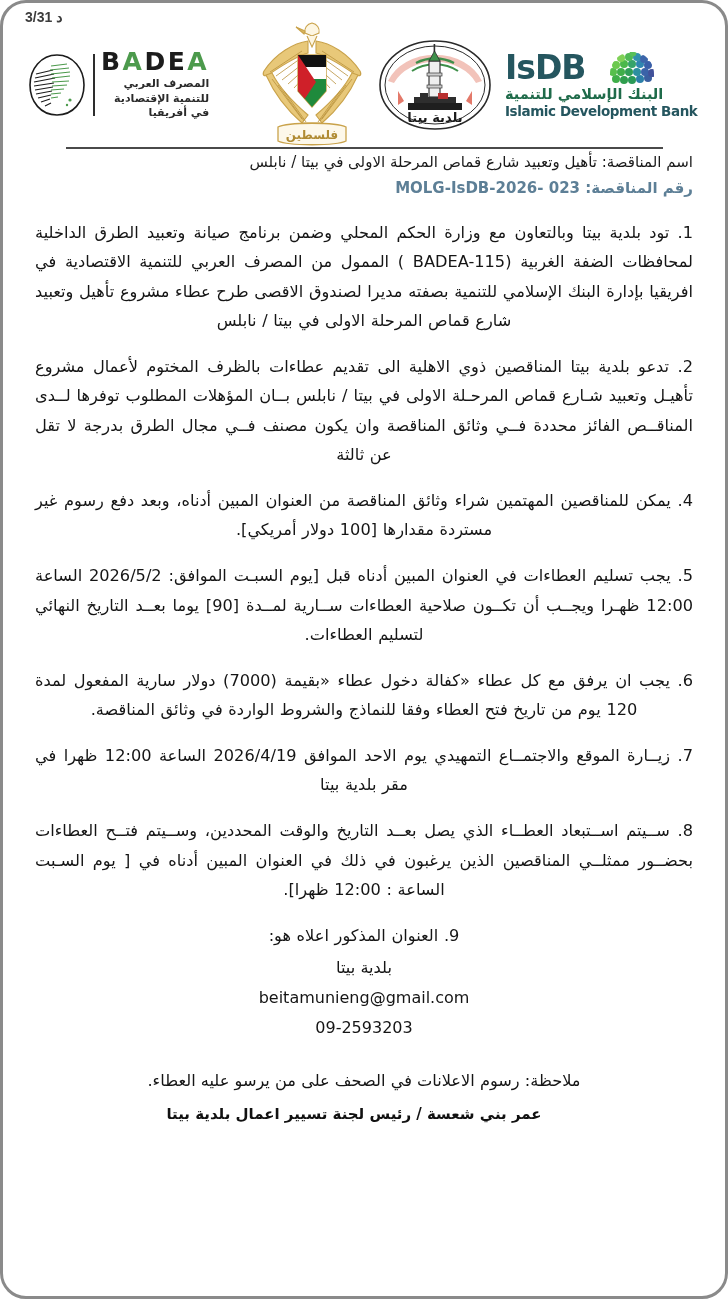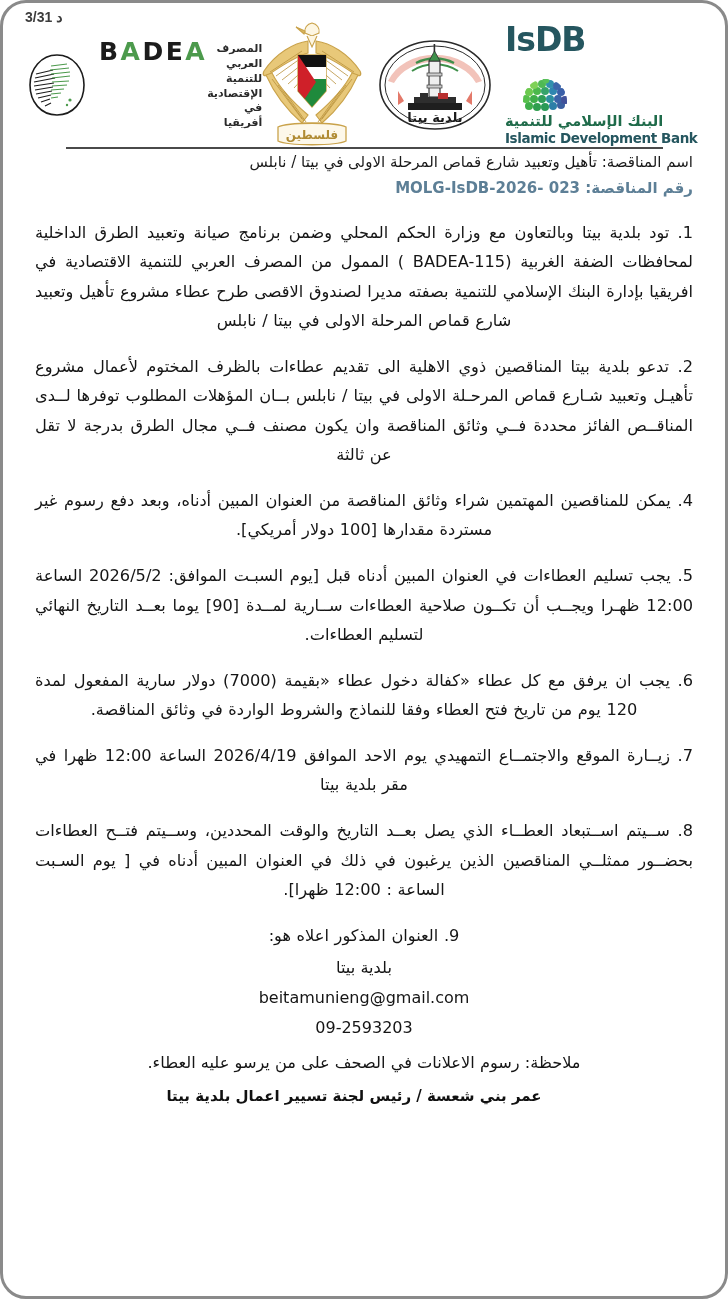--- a/index.html
+++ b/index.html
@@ -57,21 +57,20 @@
     display: flex;
     flex-direction: column;
     align-items: flex-start;
     direction: ltr;
     width: 196px;
   }
   .isdb-top {
     display: flex;
     align-items: center;
     gap: 24px;
-    flex-direction: column;
   }
   .isdb-word {
     font-family: "DejaVu Sans", sans-serif;
     font-weight: bold;
     font-size: 33px;
     letter-spacing: -1px;
     color: #25565f;
     line-height: 0.95;
   }
   .isdb-dome {
@@ -114,21 +113,21 @@
     direction: ltr;
     gap: 6px;
     width: 220px;
   }
   .badea-mark { width: 60px; height: 66px; }
   .badea-rule {
     width: 2px;
     height: 62px;
     background: #2d2d2d;
   }
-  .badea-text { display: flex; flex-direction: row; }
+  .badea-text { display: flex; flex-direction: column; }
   .badea-word {
     font-family: "DejaVu Sans", sans-serif;
     font-size: 25px;
     font-weight: bold;
     letter-spacing: 2.5px;
     line-height: 1;
     color: #1c1c1c;
   }
   .badea-word .g { color: #4c9a4c; }
   .badea-ar {
@@ -205,21 +204,21 @@
   .addr-line.ltr {
     direction: ltr;
     font-family: "DejaVu Sans", sans-serif;
     font-size: 16px;
   }
 
   .note-line {
     text-align: center;
     font-size: 16.2px;
     line-height: 1.8;
-    margin-top: 6px;
+    margin-top: 24px;
     color: #151515;
     font-weight: 500;
   }
 
   .signature {
     text-align: center;
     font-size: 15px;
     font-weight: bold;
     color: #111111;
     margin-top: 10px;

